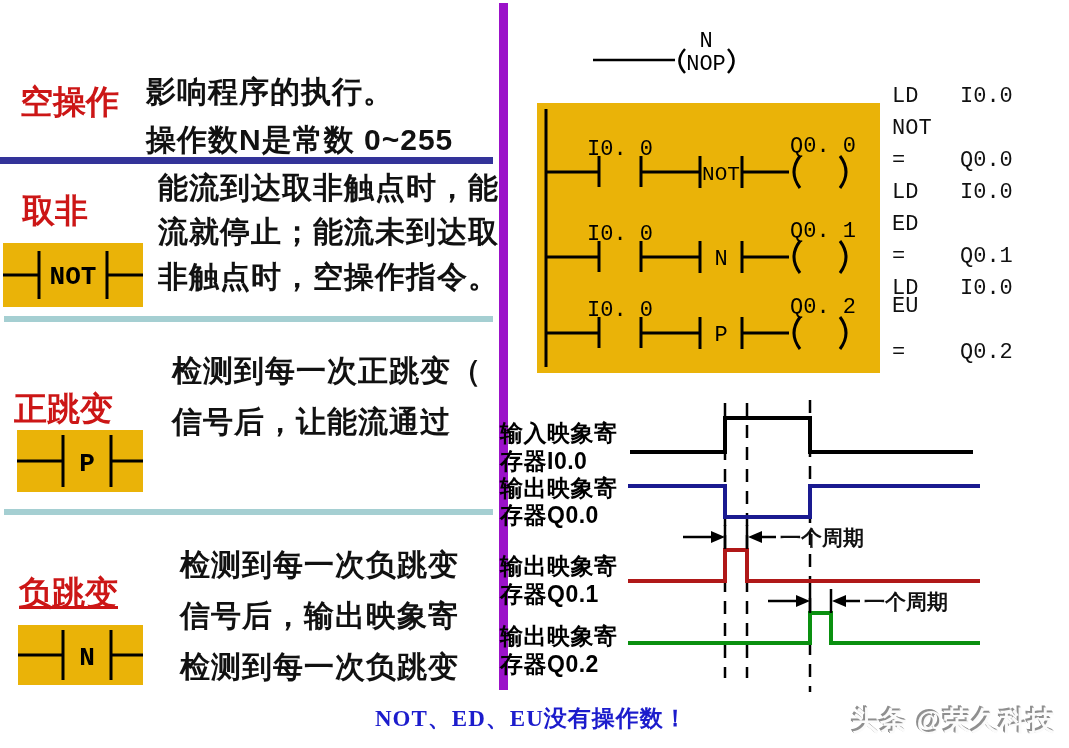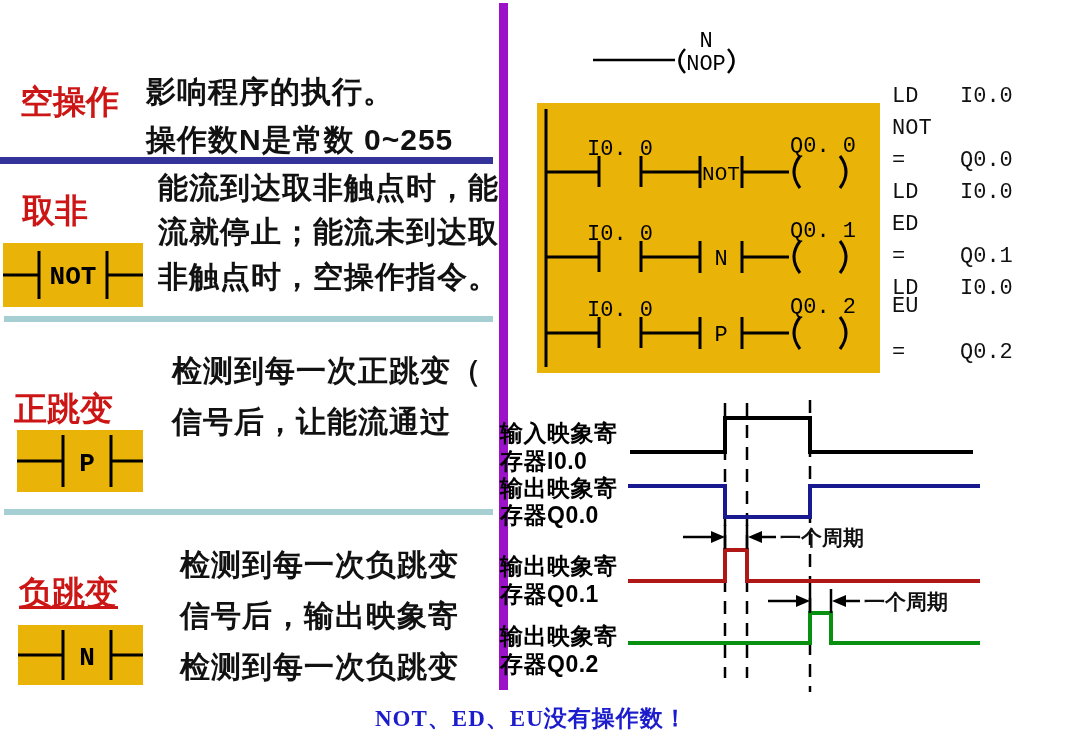--- a/index.html
+++ b/index.html
@@ -205,14 +205,15 @@
       <polygon class="annhd" points="310,206 296,200 296,212"></polygon>
       <line class="annln" x1="310" y1="194" x2="310" y2="218"></line>
       <line class="annln" x1="331" y1="194" x2="331" y2="218"></line>
       <polygon class="annhd" points="332,206 346,200 346,212"></polygon>
       <line class="annln" x1="345" y1="206" x2="360" y2="206"></line>
       <text class="anntx" x="364" y="214">一个周期</text>
     </g>
   </svg>
 
   <div class="note" style="left:375px; top:703px;">NOT、ED、EU没有操作数！</div>
+  <div class="wm" style="left:852px; top:703px;">头条 @荣久科技</div>
 
 </div>
 
 </body></html>

